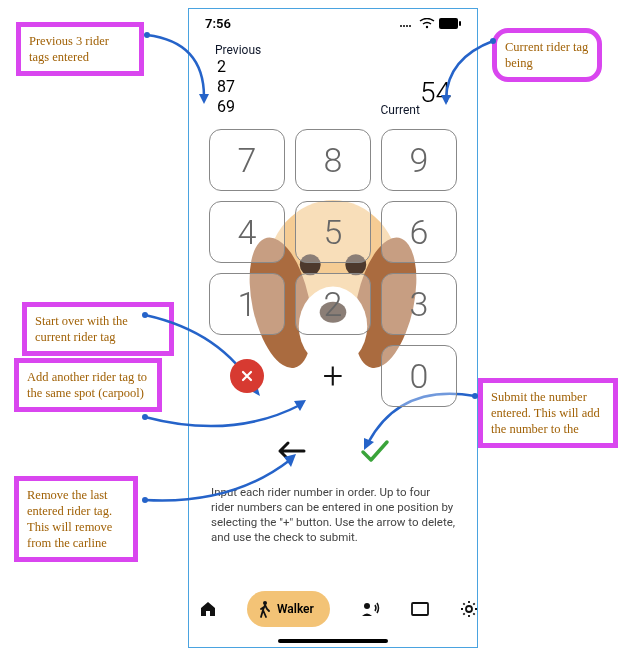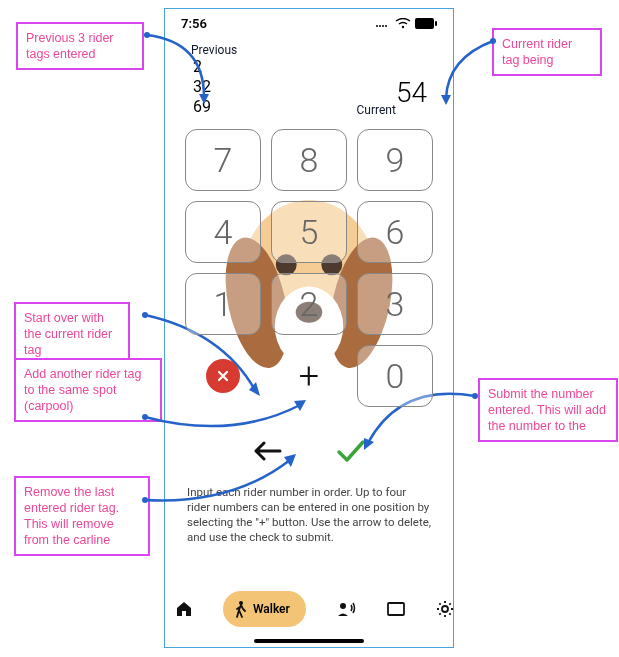--- a/index.html
+++ b/index.html
@@ -7,21 +7,21 @@
     font-family: -apple-system, "Segoe UI", Roboto, Arial, sans-serif;
     background: #fff;
     width: 619px;
     height: 657px;
     position: relative;
     overflow: hidden;
   }
   
   .phone {
     position: absolute;
-    left: 164px;
+    left: 188px;
     top: 8px;
     width: 290px;
     height: 640px;
     border: 1px solid #4aa3e0;
     background: #fff;
   }
   .status-bar {
     height: 28px;
     display: flex;
     align-items: center;
@@ -135,26 +135,26 @@
     width: 110px;
     height: 4px;
     background: #000;
     border-radius: 2px;
   }
 
   
   .callout {
     position: absolute;
     background: #fff;
-    border: 2px solid #d946ef;
+    border: 5px solid #d946ef;
     padding: 6px 8px;
     font-size: 12.5px;
     line-height: 16px;
-    color: #ec4899;
-    font-family: Liberation Sans, sans-serif;
+    color: #a16207;
+    font-family: Liberation Serif, serif;
   }
   .arrow { position: absolute; }
   .arrow path { fill: none; stroke: #2563c9; stroke-width: 2.5; }
   .arrow-head { fill: #2563c9; }
   .dot { fill: #2563c9; }
 </style>
 </head>
 <body>
 
 <div class="phone">
@@ -178,21 +178,21 @@
           <rect x="20" y="3" width="2" height="5" rx="1" fill="#000"></rect>
         </svg>
     </span>
   </div>
 
   <div class="numbers-row">
     <div class="prev-block">
       <span class="prev-label">Previous</span>
       <div class="prev-list">
         <span>2</span>
-        <span>32</span>
+        <span>87</span>
         <span>69</span>
       </div>
     </div>
     <div class="cur-block">
       <span class="cur-label">Current</span>
       <span class="cur-value">54</span>
     </div>
   </div>
 
   <div class="keypad-wrap">
@@ -274,25 +274,25 @@
           <circle cx="9" cy="9" r="3" fill="none" stroke="#111" stroke-width="1.8"></circle>
           <path d="M9 1 V3 M9 15 V17 M1 9 H3 M15 9 H17 M3.3 3.3 L4.7 4.7 M13.3 13.3 L14.7 14.7 M14.7 3.3 L13.3 4.7 M4.7 13.3 L3.3 14.7" stroke="#111" stroke-width="1.8"></path>
         </svg>
     </div>
   </div>
 
   <div class="home-indicator"></div>
 </div>
 
 <div class="callout" style="left:16px; top:22px; width:128px;">Previous 3 rider tags entered</div>
-<div class="callout" style="left:492px; top:28px; width:110px;">Current rider tag being </div>
-<div class="callout" style="left:14px; top:302px; width:116px;">Start over with the current rider tag</div>
+<div class="callout" style="left:492px; top:28px; width:110px;border-radius:16px;">Current rider tag being </div>
+<div class="callout" style="left:22px; top:302px; width:152px;">Start over with the current rider tag</div>
 <div class="callout" style="left:14px; top:358px; width:148px;">Add another rider tag to the same spot (carpool)</div>
 <div class="callout" style="left:478px; top:378px; width:140px;">Submit the number entered.  This will add the number to the </div>
-<div class="callout" style="left:14px; top:476px; width:136px;">Remove the last entered rider tag.  This will remove from the carline</div>
+<div class="callout" style="left:14px; top:476px; width:124px;">Remove the last entered rider tag.  This will remove from the carline</div>
 
 <svg class="arrow" style="left:144px; top:32px; width:80px; height:80px;">
   <circle class="dot" cx="3" cy="3" r="3"></circle>
   <path d="M3 3 Q60 10 60 65"></path>
   <polygon class="arrow-head" points="60,72 55,62 65,62"></polygon>
 </svg>
 <svg class="arrow" style="left:438px; top:38px; width:60px; height:70px;">
   <circle class="dot" cx="55" cy="3" r="3"></circle>
   <path d="M55 3 Q10 20 8 60"></path>
   <polygon class="arrow-head" points="8,67 3,57 13,57"></polygon>

